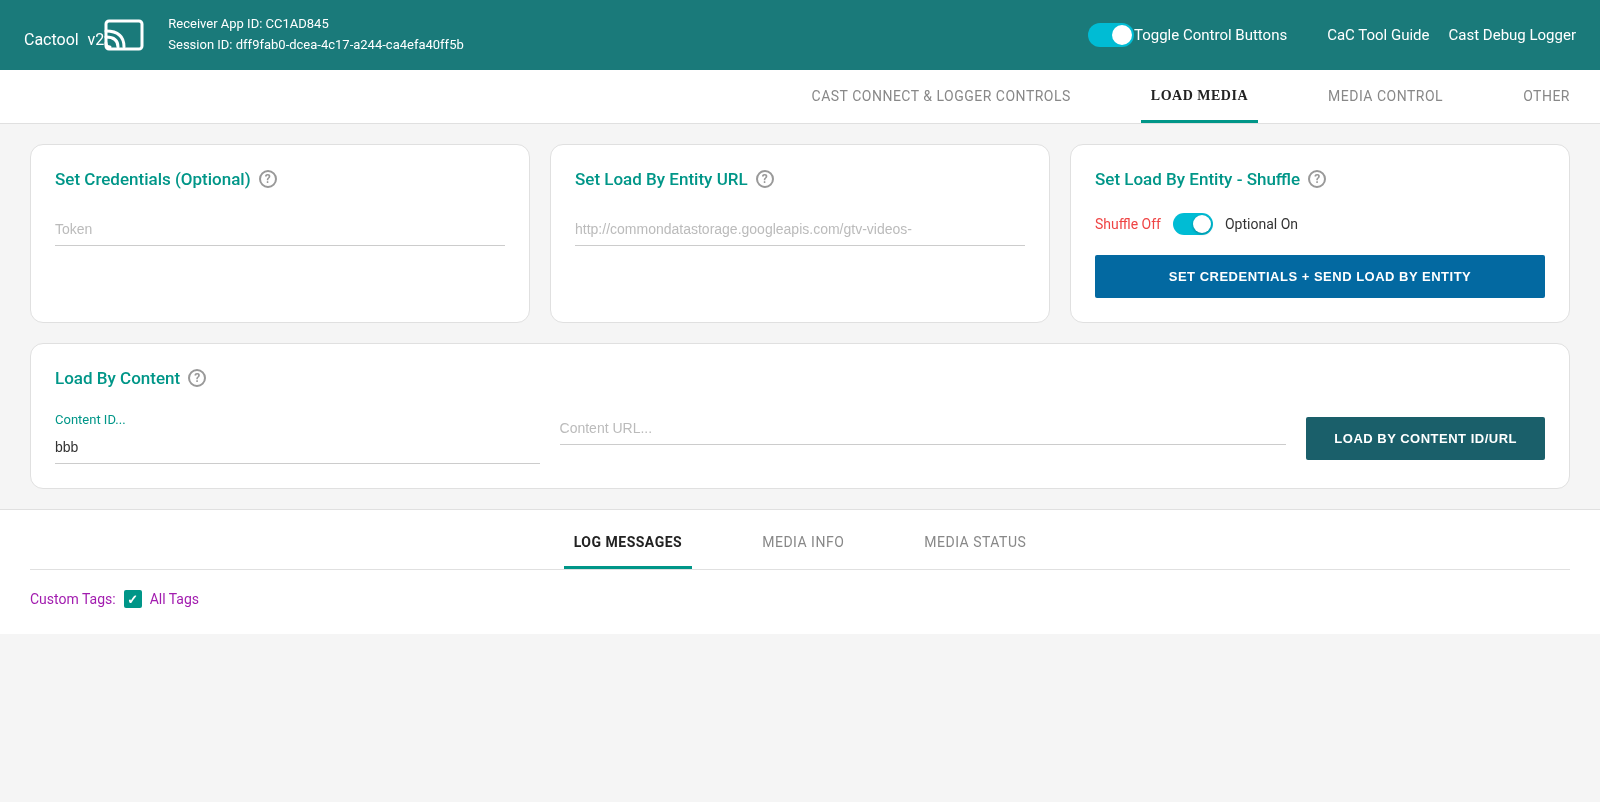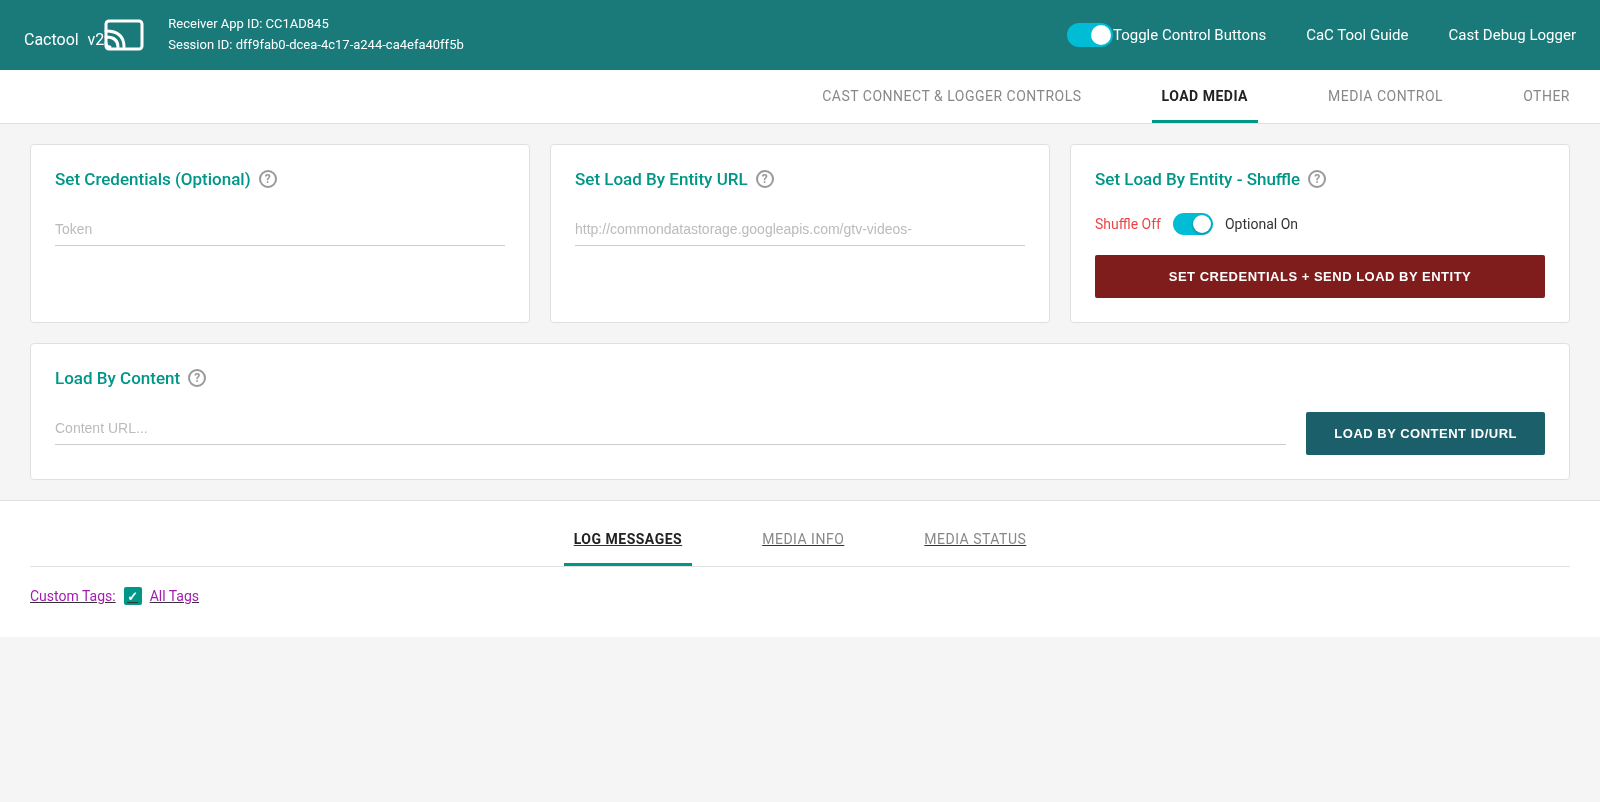--- a/index.html
+++ b/index.html
@@ -62,21 +62,21 @@
       height: 20px;
       background: white;
       border-radius: 50%;
     }
     .toggle-label {
       font-size: 15px;
       color: white;
     }
     .header-links {
       display: flex;
-      gap: 40px;
+      gap: 19px;
     }
     .header-link {
       color: white;
       font-size: 15px;
       text-decoration: none;
       cursor: pointer;
     }
 
     
     .tabs-container {
@@ -94,39 +94,40 @@
       cursor: pointer;
       border-bottom: 3px solid transparent;
       font-weight: 400;
       letter-spacing: 0.5px;
       text-transform: uppercase;
     }
     .tab.active {
       color: #222;
       font-weight: 700;
       border-bottom: 3px solid #009688;
+      font-family: Liberation Serif, serif;
     }
 
     
     .main-content {
       padding: 20px 30px;
       background: #f5f5f5;
     }
 
     
     .cards-row {
       display: flex;
       gap: 20px;
       margin-bottom: 20px;
     }
 
     .card {
       background: white;
       border: 1px solid #e0e0e0;
-      border-radius: 4px;
+      border-radius: 13px;
       padding: 24px;
     }
     .card-third {
       flex: 1;
     }
 
     .card-title {
       color: #009688;
       font-size: 17px;
       font-weight: 500;
@@ -196,21 +197,21 @@
       right: 2px;
       top: 2px;
       width: 18px;
       height: 18px;
       background: white;
       border-radius: 50%;
       box-shadow: 0 1px 3px rgba(0,0,0,0.3);
     }
 
     .btn-primary {
-      background: #7f1d1d;
+      background: #0369a1;
       color: white;
       border: none;
       padding: 14px 20px;
       font-size: 13px;
       font-weight: 700;
       letter-spacing: 0.5px;
       text-transform: uppercase;
       cursor: pointer;
       width: 100%;
       border-radius: 2px;
@@ -250,22 +251,21 @@
       border-radius: 2px;
       white-space: nowrap;
       align-self: center;
     }
 
     
     .lower-section {
       background: white;
       border-top: 1px solid #e0e0e0;
       margin: 0 -30px;
-      padding: 12px 30px;
-      text-decoration: underline;
+      padding: 6px 30px;
     }
 
     .lower-tabs {
       display: flex;
       justify-content: center;
       gap: 60px;
       border-bottom: 1px solid #e0e0e0;
     }
     .lower-tab {
       padding: 18px 10px 16px;
@@ -392,20 +392,24 @@
     </div>
 
   </div>
 
   <div class="card card-full">
     <div class="card-title">
       <span>Load By Content</span>
       <span class="help-icon">?</span>
     </div>
     <div class="content-inputs-row">
+      <div class="content-id-area">
+        <div class="content-id-label">Content ID...</div>
+        <input class="input-field has-value" type="text" value="bbb" style="">
+      </div>
       <div class="content-url-area">
         <input class="input-field" type="text" placeholder="Content URL..." style="">
       </div>
       <button class="btn-load">LOAD BY CONTENT ID/URL</button>
     </div>
   </div>
 
   <div class="lower-section">
     <nav class="lower-tabs">
       <div class="lower-tab active">LOG MESSAGES</div>

